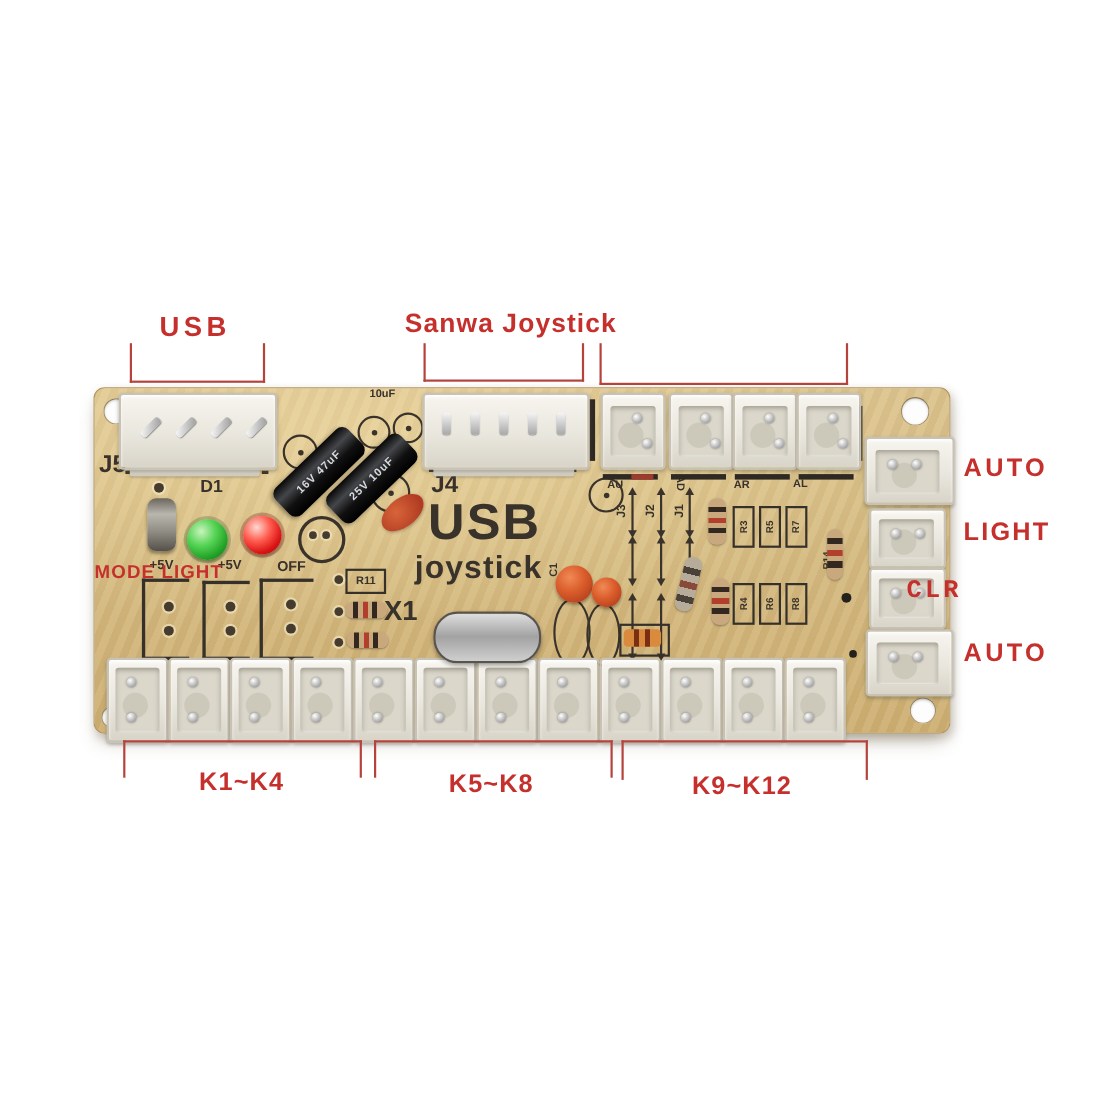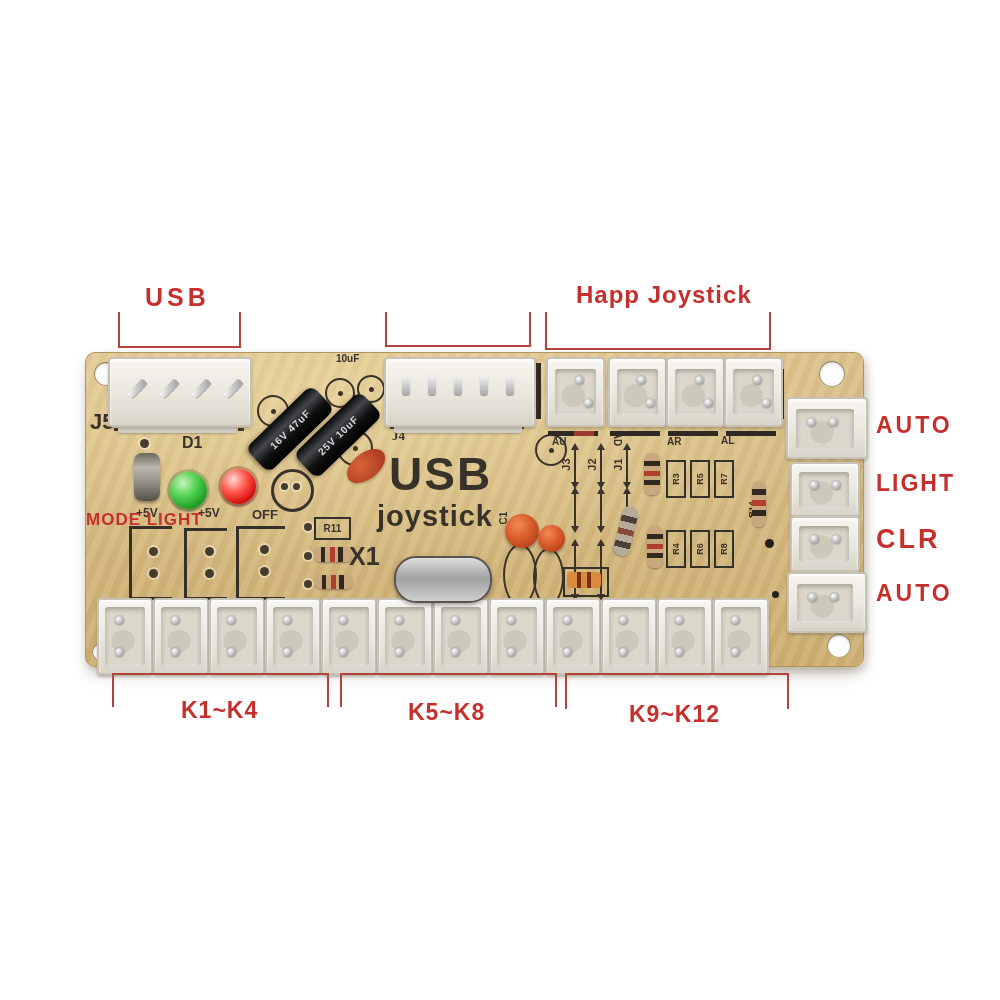--- a/index.html
+++ b/index.html
@@ -106,28 +106,28 @@
   .redmark{position:absolute;background:#9d3b2e;}
 </style>
 </head>
 <body>
 
 <div class="scene">
 
   <span class="ann" style="left:145px;top:283px;font-size:25px;letter-spacing:4px;">USB</span>
   <div class="ubr" style="left:118px;top:312px;width:119px;height:34px;"></div>
 
+  <span class="ann" style="left:368px;top:281px;font-size:24px;letter-spacing:1px;">Sanwa Joystick</span>
   <div class="ubr" style="left:385px;top:312px;width:142px;height:33px;"></div>
 
-  <span class="ann" style="left:576px;top:281px;font-size:24px;letter-spacing:1px;">Happ Joystick</span>
   <div class="ubr" style="left:545px;top:312px;width:222px;height:36px;"></div>
 
   <span class="ann" style="left:876px;top:412px;font-size:23px;letter-spacing:3px;">AUTO</span>
   <span class="ann" style="left:876px;top:470px;font-size:23px;letter-spacing:2px;">LIGHT</span>
-  <span class="ann" style="left:876px;top:524px;font-size:27px;letter-spacing:3px;">CLR</span>
+  <span class="ann" style="left:824px;top:524px;font-size:23px;letter-spacing:3px;font-family:Liberation Mono, monospace;">CLR</span>
   <span class="ann" style="left:876px;top:580px;font-size:23px;letter-spacing:3px;">AUTO</span>
 
   <span class="ann" style="left:86px;top:510px;font-size:17px;letter-spacing:1px;">MODE LIGHT</span>
 
   <div class="nbr" style="left:112px;top:673px;width:213px;height:32px;"></div>
   <span class="ann" style="left:181px;top:697px;font-size:23px;letter-spacing:1px;">K1~K4</span>
 
   <div class="nbr" style="left:340px;top:673px;width:213px;height:32px;"></div>
   <span class="ann" style="left:408px;top:699px;font-size:23px;letter-spacing:1px;">K5~K8</span>
 
@@ -139,21 +139,21 @@
     <div class="hole" style="left:8px;top:9px;width:24px;height:24px;"></div>
     <div class="hole" style="left:6px;top:289px;width:20px;height:20px;"></div>
     <div class="hole" style="left:733px;top:8px;width:26px;height:26px;"></div>
     <div class="hole" style="left:741px;top:281px;width:24px;height:24px;"></div>
 
     <span class="silk" style="left:303px;top:98px;font-size:46px;letter-spacing:2px;">USB</span>
     <span class="silk" style="left:291px;top:149px;font-size:29px;letter-spacing:1px;">joystick</span>
     <span class="silk vtext" style="left:412px;top:160px;font-size:10px;">C1</span>
 
     <span class="silk" style="left:4px;top:58px;font-size:22px;">J5</span>
-    <span class="silk" style="left:306px;top:76px;font-size:13px;font-family:Liberation Serif, serif;">J4</span>
+    <span class="silk" style="left:306px;top:76px;font-size:22px;">J4</span>
     <span class="silk" style="left:96px;top:82px;font-size:16px;">D1</span>
     <span class="silk" style="left:263px;top:191px;font-size:25px;text-align:center;">X1</span>
     <span class="silk" style="left:50px;top:154px;font-size:12px;">+5V</span>
     <span class="silk" style="left:112px;top:154px;font-size:12px;">+5V</span>
     <span class="silk" style="left:166px;top:155px;font-size:13px;">OFF</span>
     <span class="silk" style="left:250px;top:1px;font-size:10px;">10uF</span>
 
     <span class="silk" style="left:466px;top:84px;font-size:10px;">AU</span>
     <span class="silk vtext90" style="left:524px;top:81px;font-size:10px;">AD</span>
     <span class="silk" style="left:581px;top:84px;font-size:10px;">AR</span>

